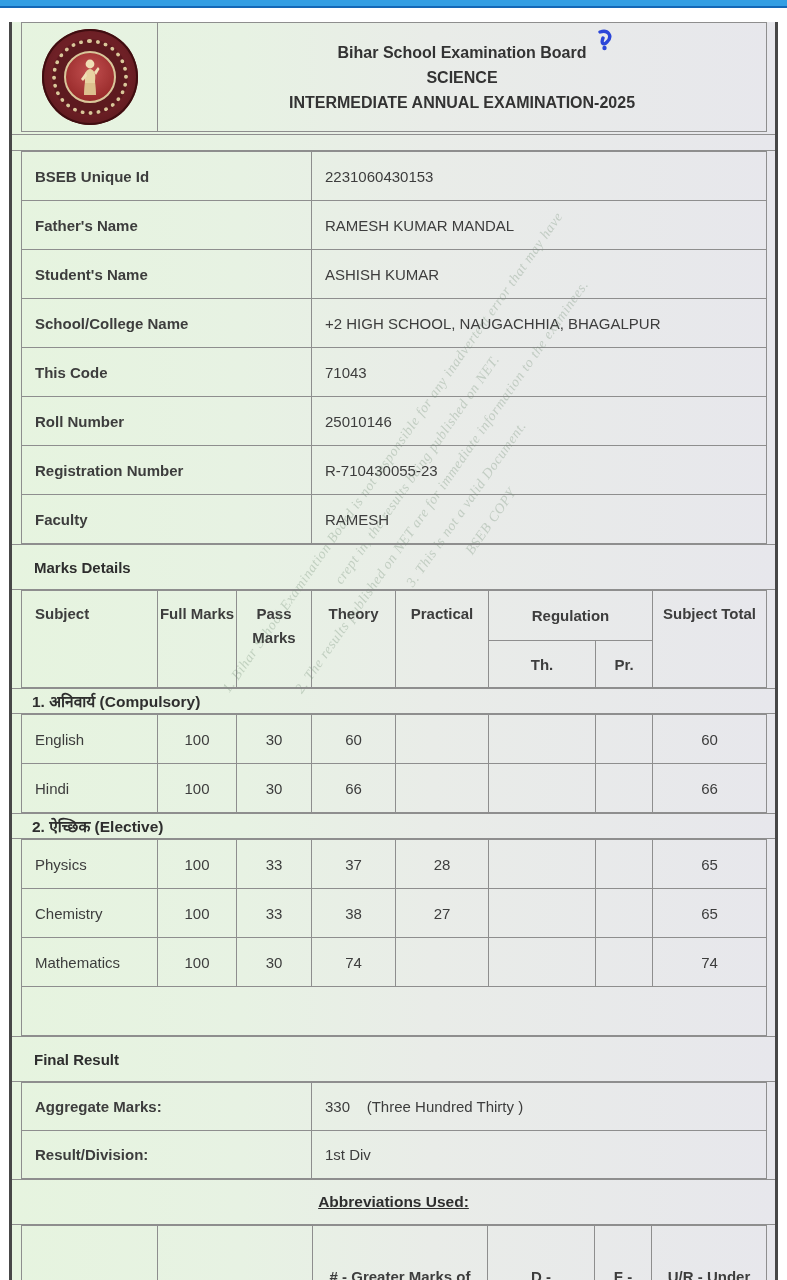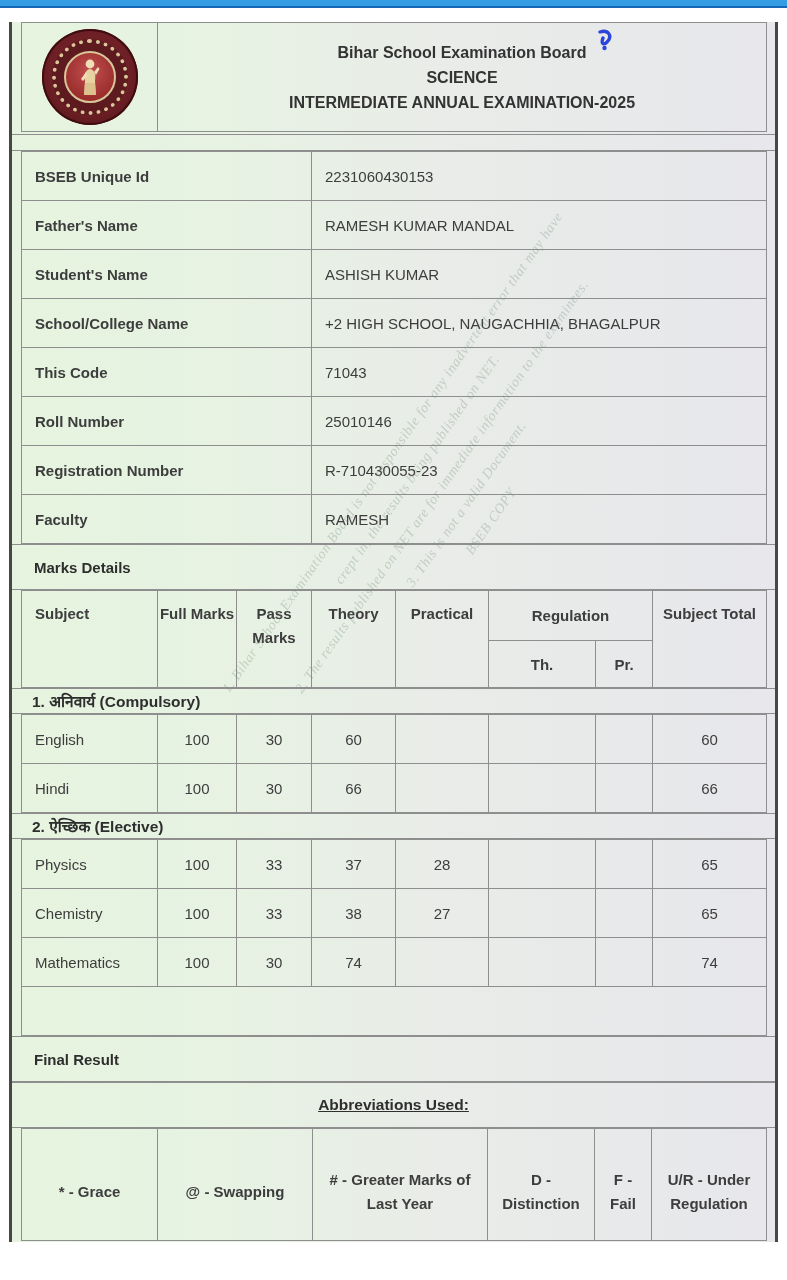--- a/index.html
+++ b/index.html
@@ -296,20 +296,36 @@
       <td>74</td>
     </tr>
     <tr>
       <td colspan="8" class="empty-row-cell"></td>
     </tr>
   </tbody>
     </table>
 
   <div class="wide-row tall">Final Result</div>
 
+  <table class="tbl final-tbl">
+    <colgroup>
+        <col style="width:290px">
+        <col style="width:455px">
+      </colgroup>
+    <tbody>
+        <tr>
+      <td class="label-cell">Aggregate Marks:</td>
+      <td class="value-cell prewrap">330    (Three Hundred Thirty )</td>
+    </tr>
+    <tr>
+      <td class="label-cell">Result/Division:</td>
+      <td class="value-cell">1st Div</td>
+    </tr>
+  </tbody>
+    </table>
 
   <div class="wide-row abbrev-heading">
     <span>Abbreviations Used:</span>
   </div>
 
   <table class="tbl abbrev-tbl">
     <colgroup>
       <col style="width:136px">
         <col style="width:155px">
         <col style="width:175px">

